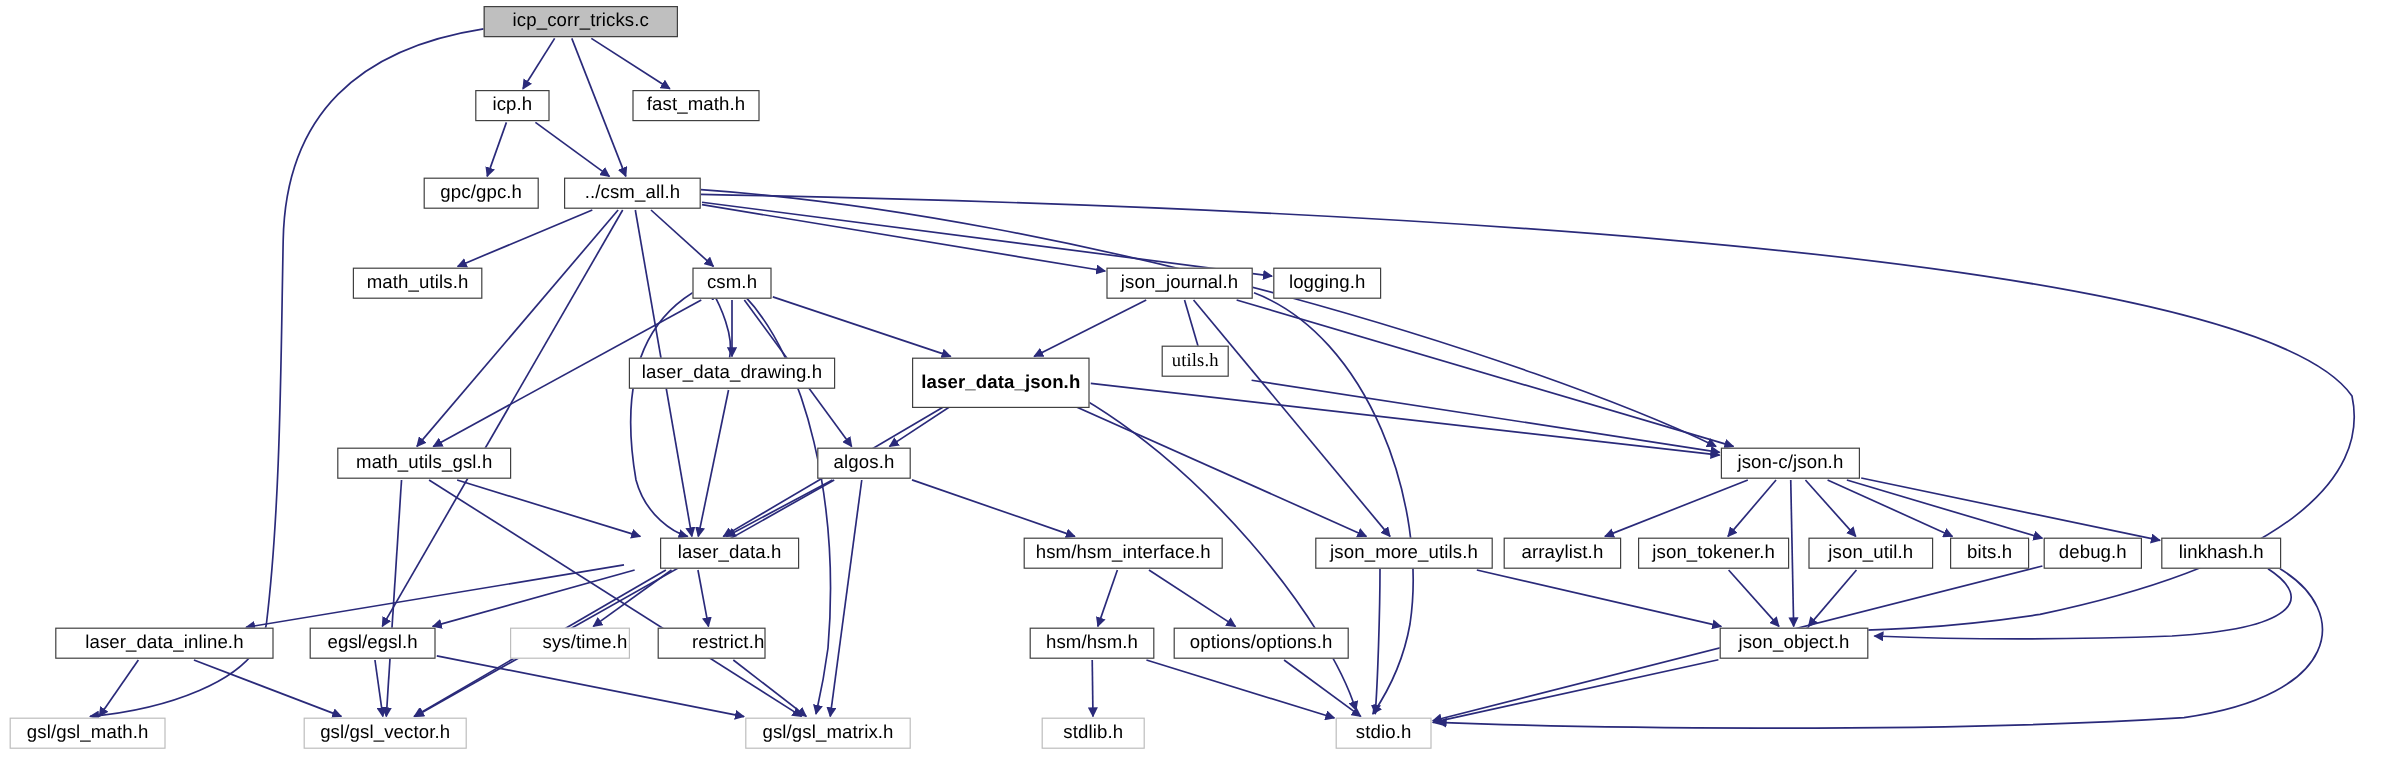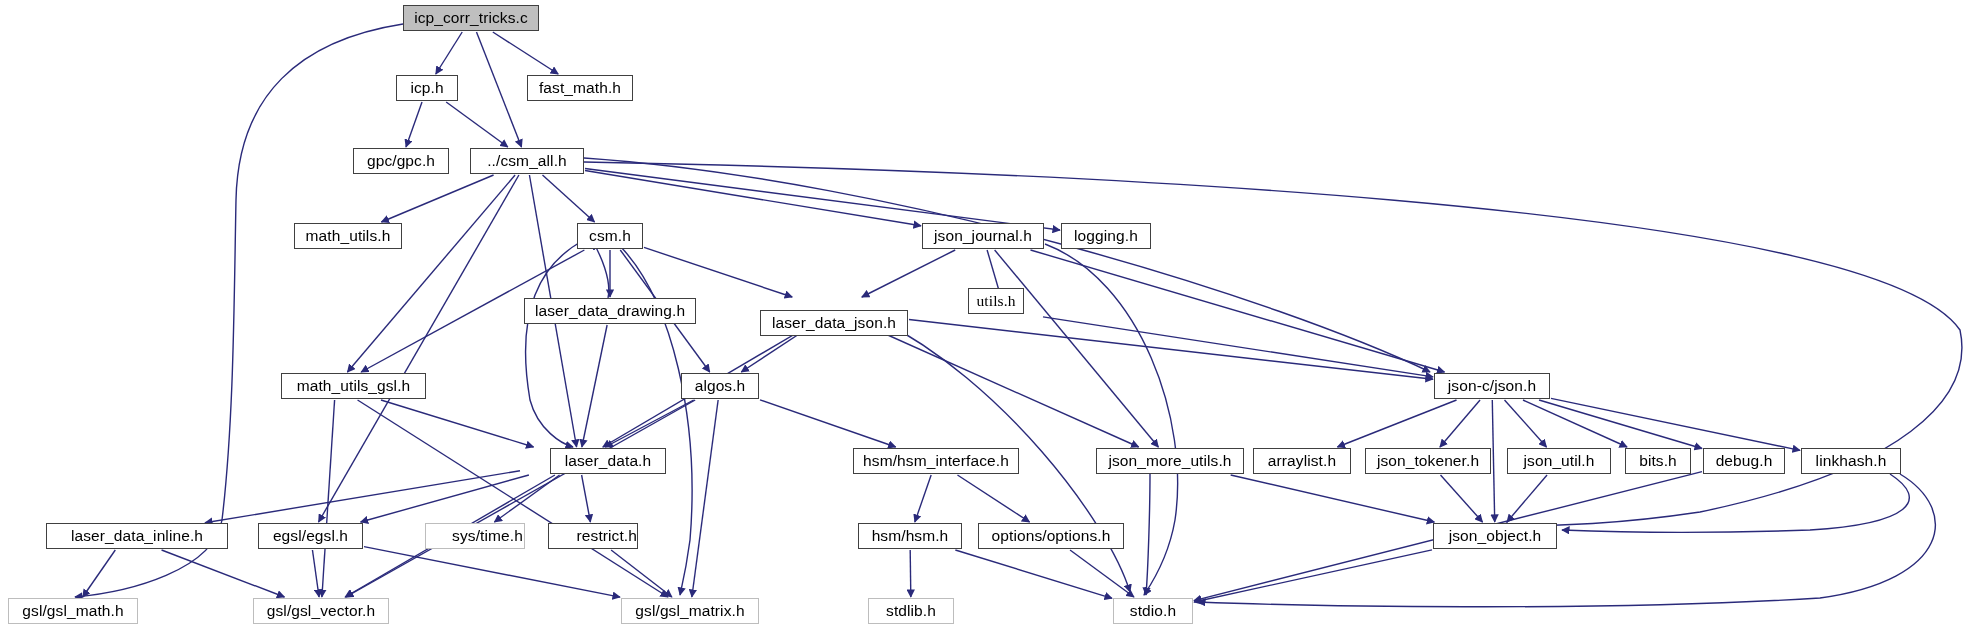--- a/index.html
+++ b/index.html
@@ -127,21 +127,21 @@
         <path d="M 584,158 C 900,180 1280,300 1430,372" fill="none" stroke="#2a2a7a" stroke-width="1.4" marker-end="url(#arrow)"></path>
         <path d="M 584,162 C 1000,170 1870,200 1960,330 C 1975,400 1900,470 1700,512 C 1620,524 1560,526 1500,526" fill="none" stroke="#2a2a7a" stroke-width="1.4" marker-end="url(#arrow)"></path>
         <path d="M 1045,244 C 1140,280 1190,420 1175,520 C 1168,560 1150,586 1144,595" fill="none" stroke="#2a2a7a" stroke-width="1.4" marker-end="url(#arrow)"></path>
         <path d="M 880,320 C 1000,380 1108,520 1130,592" fill="none" stroke="#2a2a7a" stroke-width="1.4" marker-end="url(#arrow)"></path>
         <path d="M 1150,474 C 1150,510 1148,570 1146,595" fill="none" stroke="#2a2a7a" stroke-width="1.4" marker-end="url(#arrow)"></path>
         <path d="M 1890,474 C 1930,500 1910,524 1810,530 C 1700,534 1610,532 1562,530" fill="none" stroke="#2a2a7a" stroke-width="1.4" marker-end="url(#arrow)"></path>
         <path d="M 1900,474 C 1960,510 1950,580 1820,598 C 1600,612 1300,606 1198,602" fill="none" stroke="#2a2a7a" stroke-width="1.4" marker-end="url(#arrow)"></path>
       </g>
   </svg>
   <div id="node-layer">
-      <div class="node-box current" style="left: 403px; top: 5px; width: 136px; height: 26px;">
+      <div class="node-box current" style="left: 403px; top: 5px; width: 162px; height: 26px;">
         <span class="node-label">icp_corr_tricks.c</span>
       </div>
       <div class="node-box" style="left: 396px; top: 75px; width: 62px; height: 26px;">
         <span class="node-label">icp.h</span>
       </div>
       <div class="node-box" style="left: 527px; top: 75px; width: 106px; height: 26px;">
         <span class="node-label">fast_math.h</span>
       </div>
       <div class="node-box" style="left: 353px; top: 148px; width: 96px; height: 26px;">
         <span class="node-label">gpc/gpc.h</span>
@@ -157,21 +157,21 @@
       </div>
       <div class="node-box" style="left: 922px; top: 223px; width: 122px; height: 26px;">
         <span class="node-label">json_journal.h</span>
       </div>
       <div class="node-box" style="left: 1061px; top: 223px; width: 90px; height: 26px;">
         <span class="node-label">logging.h</span>
       </div>
       <div class="node-box" style="left: 524px; top: 298px; width: 172px; height: 26px;">
         <span class="node-label">laser_data_drawing.h</span>
       </div>
-      <div class="node-box" style="left: 760px; top: 310px; width: 148px; height: 26px;">
+      <div class="node-box" style="left: 760px; top: 298px; width: 148px; height: 42px; font-weight: bold;">
         <span class="node-label">laser_data_json.h</span>
       </div>
       <div class="node-box" style="left: 968px; top: 288px; width: 56px; height: 26px; font-family: Liberation Serif, serif;">
         <span class="node-label">utils.h</span>
       </div>
       <div class="node-box" style="left: 263px; top: 373px; width: 145px; height: 26px; margin-left: 18px;">
         <span class="node-label">math_utils_gsl.h</span>
       </div>
       <div class="node-box" style="left: 681px; top: 373px; width: 78px; height: 26px;">
         <span class="node-label">algos.h</span>

